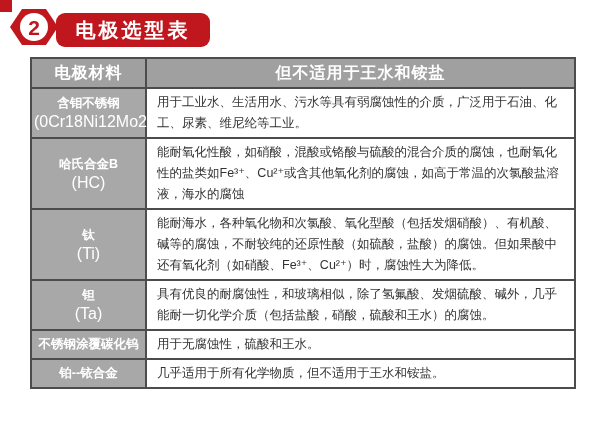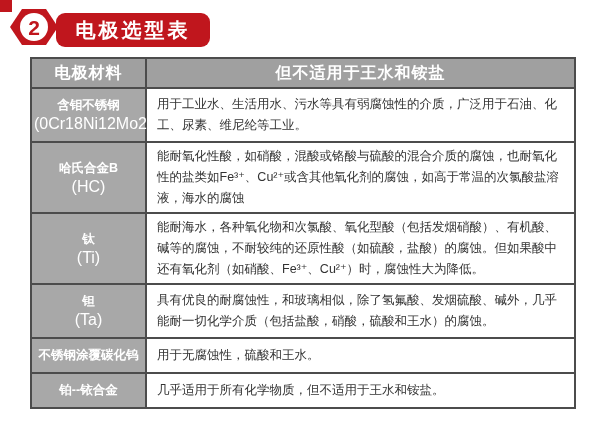--- a/index.html
+++ b/index.html
@@ -25,21 +25,21 @@
   .etable td,.etable th{
     border:2px solid #4c4c4c;
     vertical-align:middle;
   }
   .etable th{
     background:#a0a0a0;color:#fff;font-size:16px;font-weight:bold;
     height:26px;text-align:center;letter-spacing:1px;
   }
   .mat-cell{
     background:#a8a8a8;color:#fff;text-align:center;
-    font-size:12.5px;font-weight:bold;padding:8px 2px;
+    font-size:12.5px;font-weight:bold;padding:2px 2px;
   }
   .mat-sub{font-size:16px;font-weight:normal;margin-top:1px;}
   .mat-sub:empty{display:none;}
   .desc-cell{
     color:#333;font-size:12.5px;line-height:1.68;
     padding:3px 10px;text-align:left;background:#fff;border-radius:7px;
   }
 </style>
 </head>
 <body>

